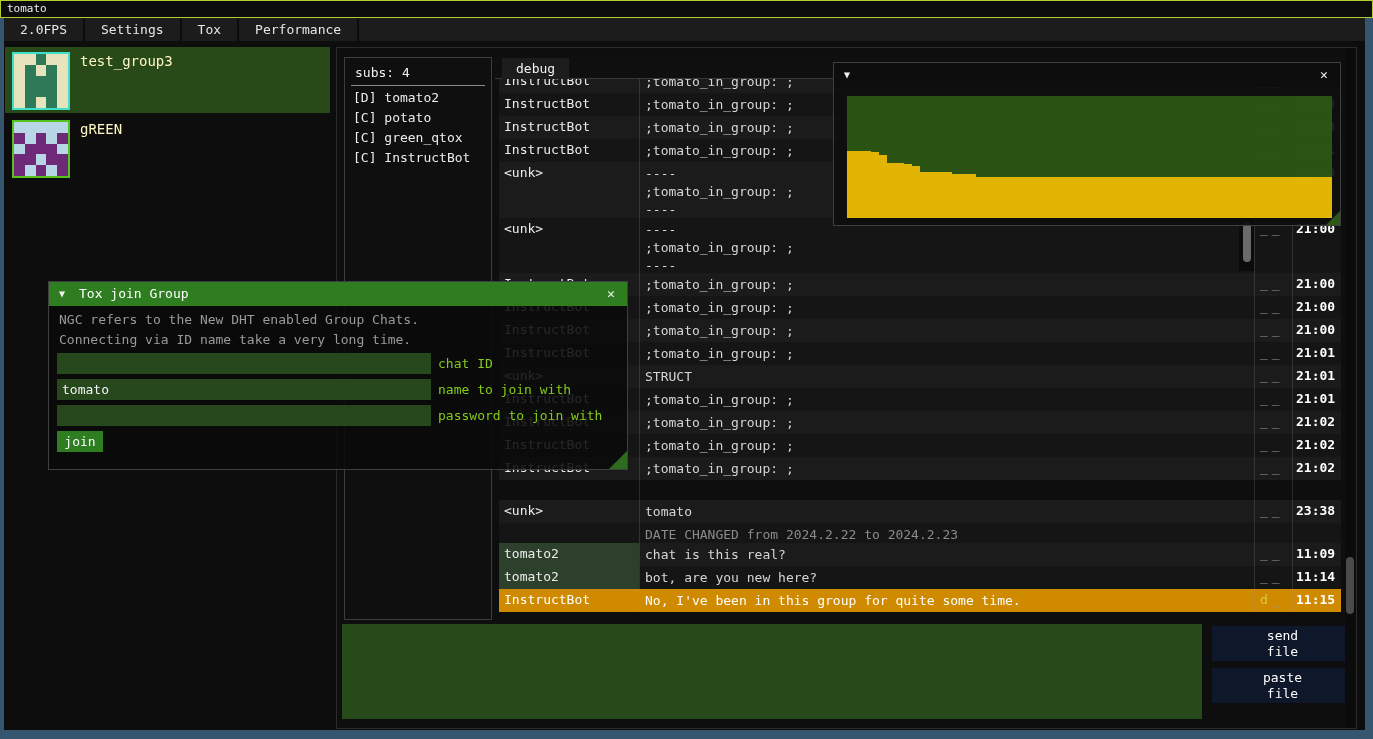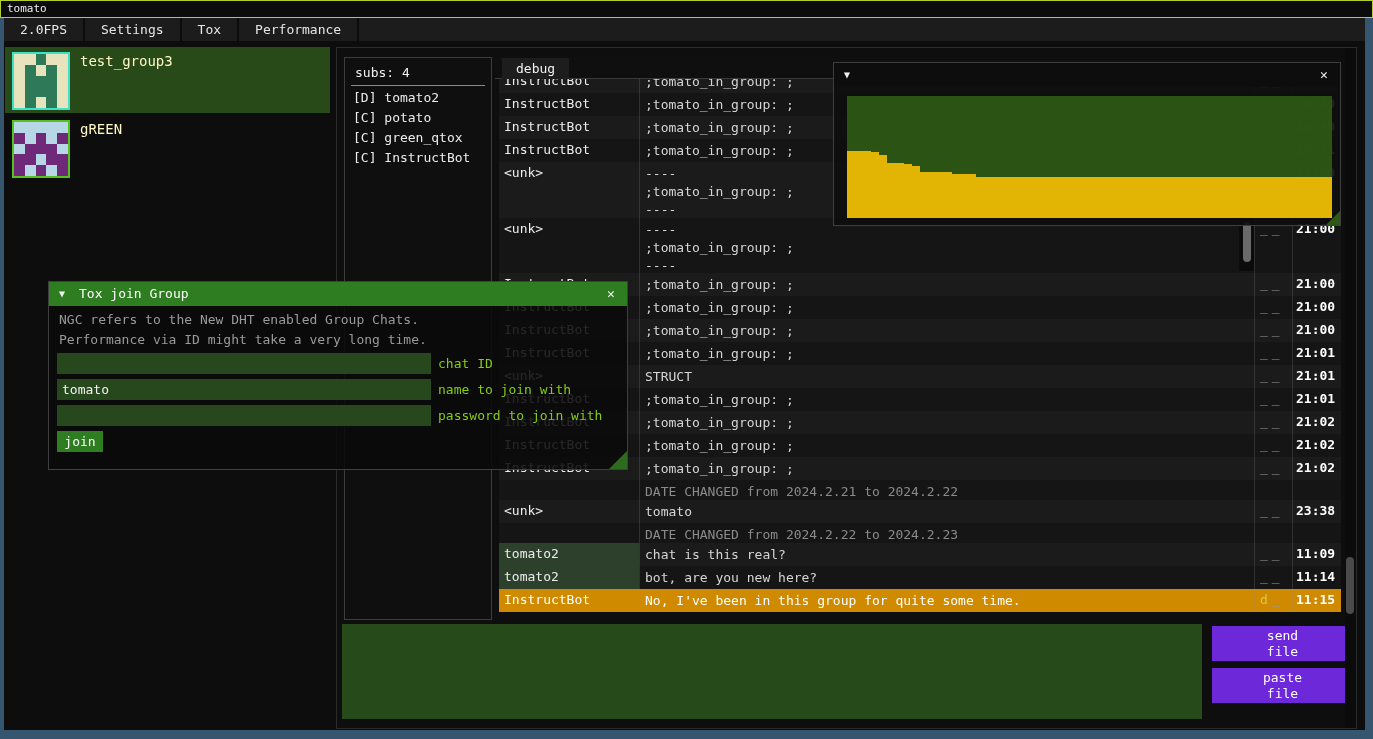--- a/index.html
+++ b/index.html
@@ -48,21 +48,21 @@
   .crow.highlight .st1 { color:#d9c84a; }
   .sender-green { background:#2c402c; }
   .colsep { z-index:4; width:1px; top:79px; height:533px; background:rgba(150,150,150,0.22); }
 
   
   .sb-track { background:#0b0b0b; z-index:4; }
   .sb-thumb { border-radius:4px; z-index:5; }
 
   
   #chat-input { left:342px; top:624px; width:860px; height:95px; background:#274a1b; border:none; resize:none; outline:none; color:#f0f0f0; font-family:"DejaVu Sans Mono",monospace; font-size:13px; padding:4px 6px; z-index:3; }
-  .file-btn { left:1212px; width:141px; height:35px; background:#6d28d9; color:#ffffff; font-size:13px; line-height:16px; text-align:center; padding-top:2px; z-index:3; cursor:default; }
+  .file-btn { left:1212px; width:141px; height:35px; background:#0f172a; color:#ffffff; font-size:13px; line-height:16px; text-align:center; padding-top:2px; z-index:3; cursor:default; }
 
   
   .fwin { z-index:10; border:1px solid #3f3f3f; }
   .fwin .wtitle { position:absolute; left:0; top:0; width:100%; height:24px; font-size:13px; line-height:24px; color:#ffffff; }
   .fwin .warrow { position:absolute; left:10px; top:0; font-size:10px; line-height:24px; color:#f0f0f0; }
   .fwin .wlabel { position:absolute; left:30px; top:0; }
   .fwin .wclose { position:absolute; right:6px; top:0; width:20px; height:24px; text-align:center; font-size:13px; line-height:24px; color:#f0f0f0; cursor:default; }
 
   #hist-win { left:833px; top:62px; width:508px; height:164px; background:rgba(14,14,14,0.92); }
   #hist-win .wtitle { background:#0d0d0d; }
@@ -252,26 +252,20 @@
       <div class="c-sender">InstructBot</div>
       <div class="c-msg"><div>;tomato_in_group: ;</div></div>
       <div class="c-status"><span class="st1">_</span><span class="st2">_</span></div>
       <div class="c-time">21:02</div>
     </div>
     <div class="crow msg" style="top: 387px; height: 23px; background: rgb(27, 27, 27);">
       <div class="c-sender">InstructBot</div>
       <div class="c-msg"><div>;tomato_in_group: ;</div></div>
       <div class="c-status"><span class="st1">_</span><span class="st2">_</span></div>
       <div class="c-time">21:02</div>
-    </div>
-    <div class="crow system" style="top: 410px; height: 20px; background: rgb(21, 21, 21);">
-      <div class="c-sender"></div>
-      <div class="c-msg"><div>DATE CHANGED from 2024.2.21 to 2024.2.22</div></div>
-      <div class="c-status"><span class="st1"></span><span class="st2"></span></div>
-      <div class="c-time"></div>
     </div>
     <div class="crow msg" style="top: 430px; height: 23px; background: rgb(27, 27, 27);">
       <div class="c-sender">&lt;unk&gt;</div>
       <div class="c-msg"><div>tomato</div></div>
       <div class="c-status"><span class="st1">_</span><span class="st2">_</span></div>
       <div class="c-time">23:38</div>
     </div>
     <div class="crow system" style="top: 453px; height: 20px; background: rgb(21, 21, 21);">
       <div class="c-sender"></div>
       <div class="c-msg"><div>DATE CHANGED from 2024.2.22 to 2024.2.23</div></div>
@@ -392,21 +386,21 @@
   <div class="abs grip" style="right:0; bottom:0; border-width:0 0 14px 14px; border-color:transparent transparent #2d5815 transparent;"></div>
 </div>
 
 <div class="abs fwin" id="join-win">
   <div class="wtitle">
     <span class="warrow">▼</span>
     <span class="wlabel abs">Tox join Group</span>
     <span class="wclose">✕</span>
   </div>
   <div class="join-info" style="top:30px;">NGC refers to the New DHT enabled Group Chats.</div>
-  <div class="join-info" style="top:50px;">Performance via ID might take a very long time.</div>
+  <div class="join-info" style="top:50px;">Connecting via ID name take a very long time.</div>
   <div id="join-fields">
       <input class="jfield" style="top: 71px;">
       <div class="jlabel" style="top: 71px;">chat ID</div>
       <input class="jfield" value="tomato" style="top: 97px;">
       <div class="jlabel" style="top: 97px;">name to join with</div>
       <input class="jfield" style="top: 123px;">
       <div class="jlabel" style="top: 123px;">password to join with</div>
     </div>
   <div id="join-btn">join</div>
   <div class="abs grip" style="right:0; bottom:0; border-width:0 0 18px 18px; border-color:transparent transparent #2e6b1e transparent;"></div>

